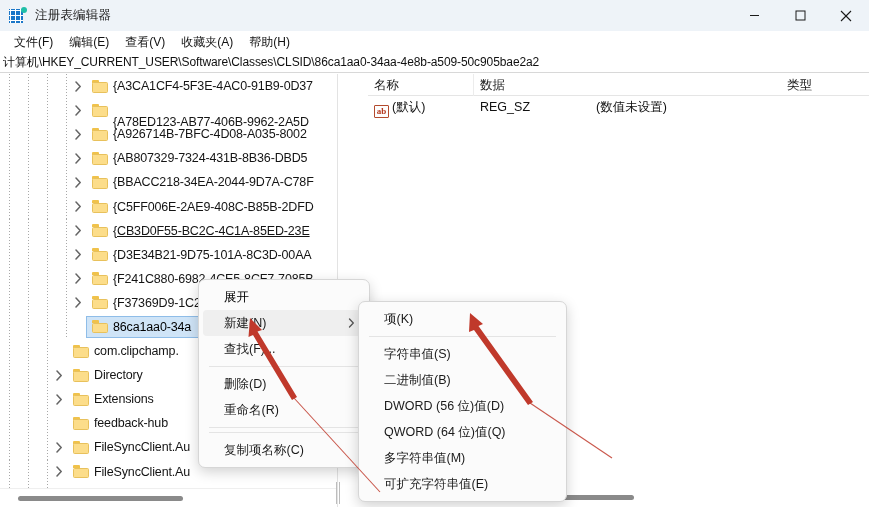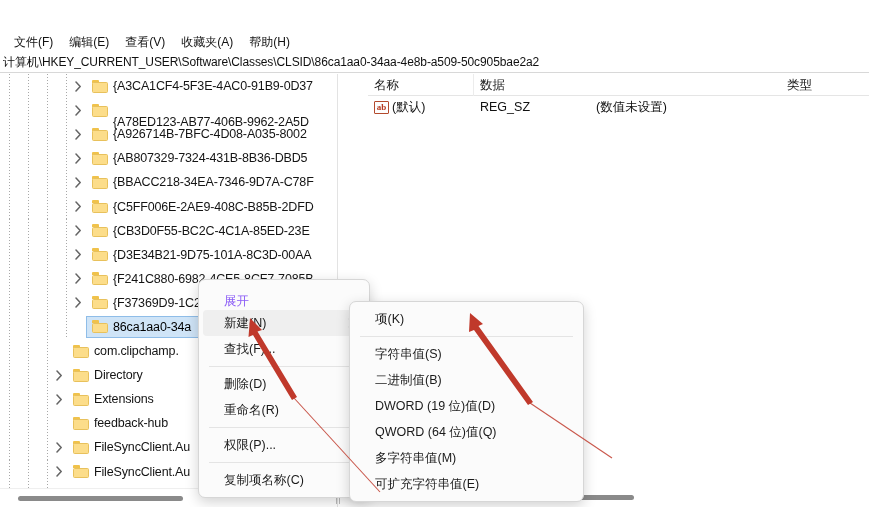--- a/index.html
+++ b/index.html
@@ -199,21 +199,21 @@
     position: absolute; left: 0; top: 22px;
     width: 529px; height: 22px;
     display: flex; align-items: center;
     font-size: 12.5px; color: #111;
   }
   .cell {
     height: 22px; line-height: 22px;
     padding-left: 6px; white-space: nowrap;
     display: flex; align-items: center;
   }
-  .cell.name { width: 106px; }
+  .cell.name { width: 106px; align-items: flex-end; }
   .cell.type { width: 116px; }
   .cell.data { width: 307px; }
   .ab-icon {
     display: inline-block;
     width: 15px; height: 13px;
     border: 1px solid #b34a2d;
     border-radius: 1px;
     background: #fdfdfd;
     color: #b5381e;
     font-size: 9px;
@@ -261,33 +261,33 @@
   .ctx-menu {
     position: absolute;
     background: #fbfbfb;
     border: 1px solid #d6d6d6;
     border-radius: 7px;
     box-shadow: 0 4px 13px rgba(0,0,0,0.18);
     padding: 4px 0;
     z-index: 40;
   }
   #ctx-main { left: 198px; top: 279px; width: 172px; }
-  #ctx-sub  { left: 349px; top: 301px; width: 235px; }
+  #ctx-sub  { left: 358px; top: 301px; width: 209px; }
   .ctx-item {
     position: relative;
     height: 26px;
     display: flex; align-items: center;
     padding-left: 21px;
     font-size: 12.5px;
     color: #1a1a1a;
     margin: 0 4px;
     border-radius: 4px;
     white-space: nowrap;
   }
-  .ctx-item.disabled { color: #8b5cf6; align-items: flex-end; }
+  .ctx-item.disabled { color: #000000; }
   .ctx-item.active { background: #efefef; }
   .ctx-sep {
     height: 1px; background: #e4e4e4;
     margin: 4px 10px;
   }
   .submenu-arrow {
     position: absolute; right: 10px;
     color: #555; font-size: 11px;
     display: flex; align-items: center;
   }
@@ -299,20 +299,45 @@
     width: 869px; height: 507px;
     pointer-events: none;
     z-index: 60;
   }
 </style>
 </head>
 <body>
 
 <div id="app">
 
+  <div class="titlebar">
+    <div class="app-icon">
+      <div class="grid"></div>
+        <div class="dot"></div>
+    </div>
+    <div class="title-text">注册表编辑器</div>
+    <div class="win-controls">
+      <div class="win-btn">
+        <svg width="11" height="11" viewBox="0 0 11 11">
+            <line x1="1" y1="5.5" x2="10" y2="5.5" stroke="#1a1a1a" stroke-width="1"></line>
+          </svg>
+      </div>
+      <div class="win-btn">
+        <svg width="11" height="11" viewBox="0 0 11 11">
+            <rect x="1" y="1" width="9" height="9" fill="none" stroke="#1a1a1a" stroke-width="1"></rect>
+          </svg>
+      </div>
+      <div class="win-btn">
+        <svg width="12" height="12" viewBox="0 0 12 12">
+            <line x1="1" y1="1" x2="11" y2="11" stroke="#1a1a1a" stroke-width="1.1"></line>
+            <line x1="11" y1="1" x2="1" y2="11" stroke="#1a1a1a" stroke-width="1.1"></line>
+          </svg>
+      </div>
+    </div>
+  </div>
 
   <div class="menubar">
     <div class="menu-item">文件(F)</div>
     <div class="menu-item">编辑(E)</div>
     <div class="menu-item">查看(V)</div>
     <div class="menu-item">收藏夹(A)</div>
     <div class="menu-item">帮助(H)</div>
   </div>
 
   <div class="addressbar">
@@ -404,21 +429,21 @@
             </div>
             <div class="chev" style="left: 70px;">
               <svg width="8" height="11" viewBox="0 0 8 11">
                 <path d="M2 1 L6.2 5.5 L2 10" fill="none" stroke="#646464" stroke-width="1.5" stroke-linecap="round" stroke-linejoin="round"></path>
               </svg>
             </div>
             <div class="folder" style="left: 92px;">
               <div class="tab"></div>
               <div class="body"></div>
             </div>
-            <div class="tree-label" style="left: 113px;">{BBACC218-34EA-7346-9D7A-C78F</div>
+            <div class="tree-label" style="left: 113px;">{BBACC218-34EA-2044-9D7A-C78F</div>
           </div>
           <div class="tree-row">
             <div class="guides">
               <div class="guide" style="left: 9px;"></div>
               <div class="guide" style="left: 28px;"></div>
               <div class="guide" style="left: 47px;"></div>
               <div class="guide" style="left: 66px;"></div>
             </div>
             <div class="chev" style="left: 70px;">
               <svg width="8" height="11" viewBox="0 0 8 11">
@@ -440,21 +465,21 @@
             </div>
             <div class="chev" style="left: 70px;">
               <svg width="8" height="11" viewBox="0 0 8 11">
                 <path d="M2 1 L6.2 5.5 L2 10" fill="none" stroke="#646464" stroke-width="1.5" stroke-linecap="round" stroke-linejoin="round"></path>
               </svg>
             </div>
             <div class="folder" style="left: 92px;">
               <div class="tab"></div>
               <div class="body"></div>
             </div>
-            <div class="tree-label" style="left: 113px;">{CB3D0F55-BC2C-4C1A-85ED-23E</div>
+            <div class="tree-label" style="left: 113px; text-decoration: underline;">{CB3D0F55-BC2C-4C1A-85ED-23E</div>
           </div>
           <div class="tree-row">
             <div class="guides">
               <div class="guide" style="left: 9px;"></div>
               <div class="guide" style="left: 28px;"></div>
               <div class="guide" style="left: 47px;"></div>
               <div class="guide" style="left: 66px;"></div>
             </div>
             <div class="chev" style="left: 70px;">
               <svg width="8" height="11" viewBox="0 0 8 11">
@@ -666,42 +691,39 @@
         <span>查找(F)...</span>
       </div>
       <div class="ctx-sep"></div>
       <div class="ctx-item">
         <span>删除(D)</span>
       </div>
       <div class="ctx-item">
         <span>重命名(R)</span>
       </div>
       <div class="ctx-sep"></div>
-      <div class="ctx-item">
-        <span>权限(P)...</span>
-      </div>
       <div class="ctx-sep"></div>
       <div class="ctx-item">
         <span>复制项名称(C)</span>
       </div>
     </div>
 
   <div class="ctx-menu" id="ctx-sub">
       <div class="ctx-item">
         <span>项(K)</span>
       </div>
       <div class="ctx-sep"></div>
       <div class="ctx-item">
         <span>字符串值(S)</span>
       </div>
       <div class="ctx-item">
         <span>二进制值(B)</span>
       </div>
       <div class="ctx-item">
-        <span>DWORD (19 位)值(D)</span>
+        <span>DWORD (56 位)值(D)</span>
       </div>
       <div class="ctx-item">
         <span>QWORD (64 位)值(Q)</span>
       </div>
       <div class="ctx-item">
         <span>多字符串值(M)</span>
       </div>
       <div class="ctx-item">
         <span>可扩充字符串值(E)</span>
       </div>

